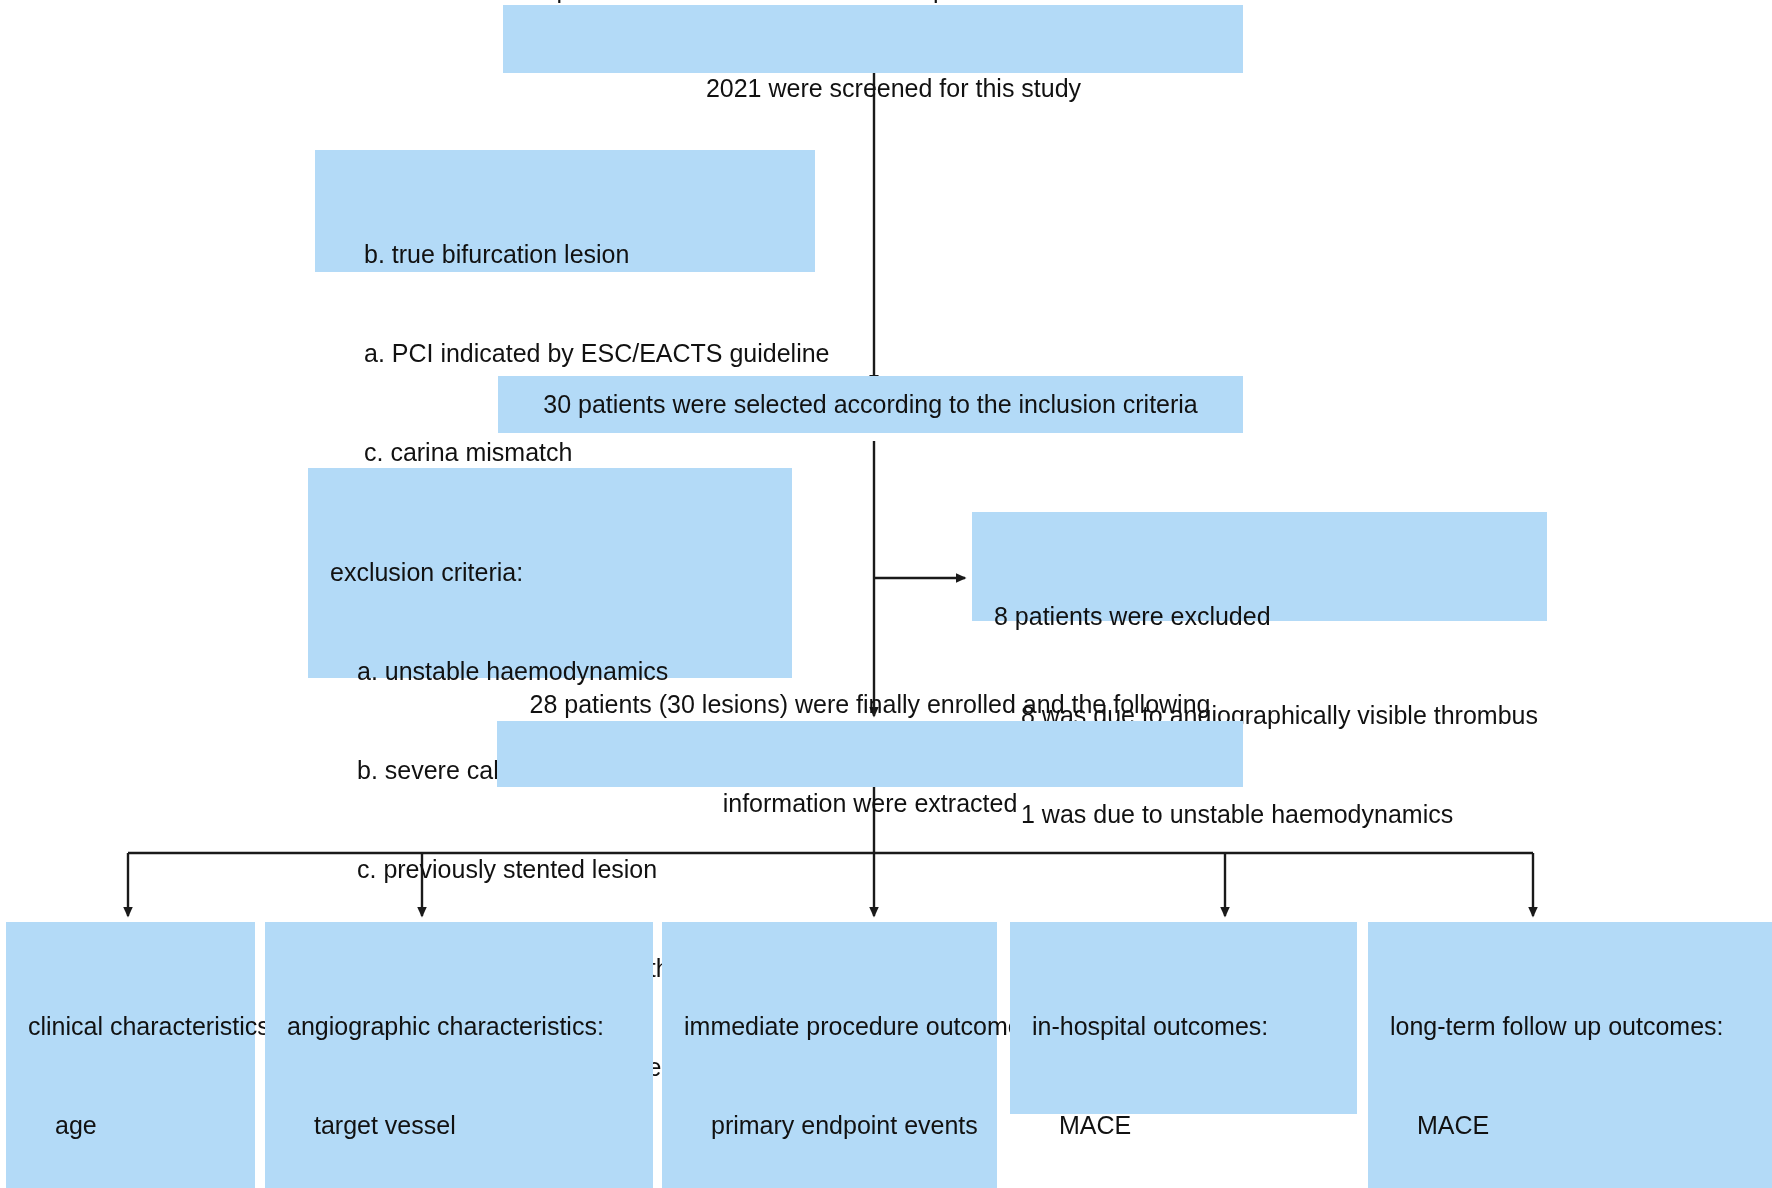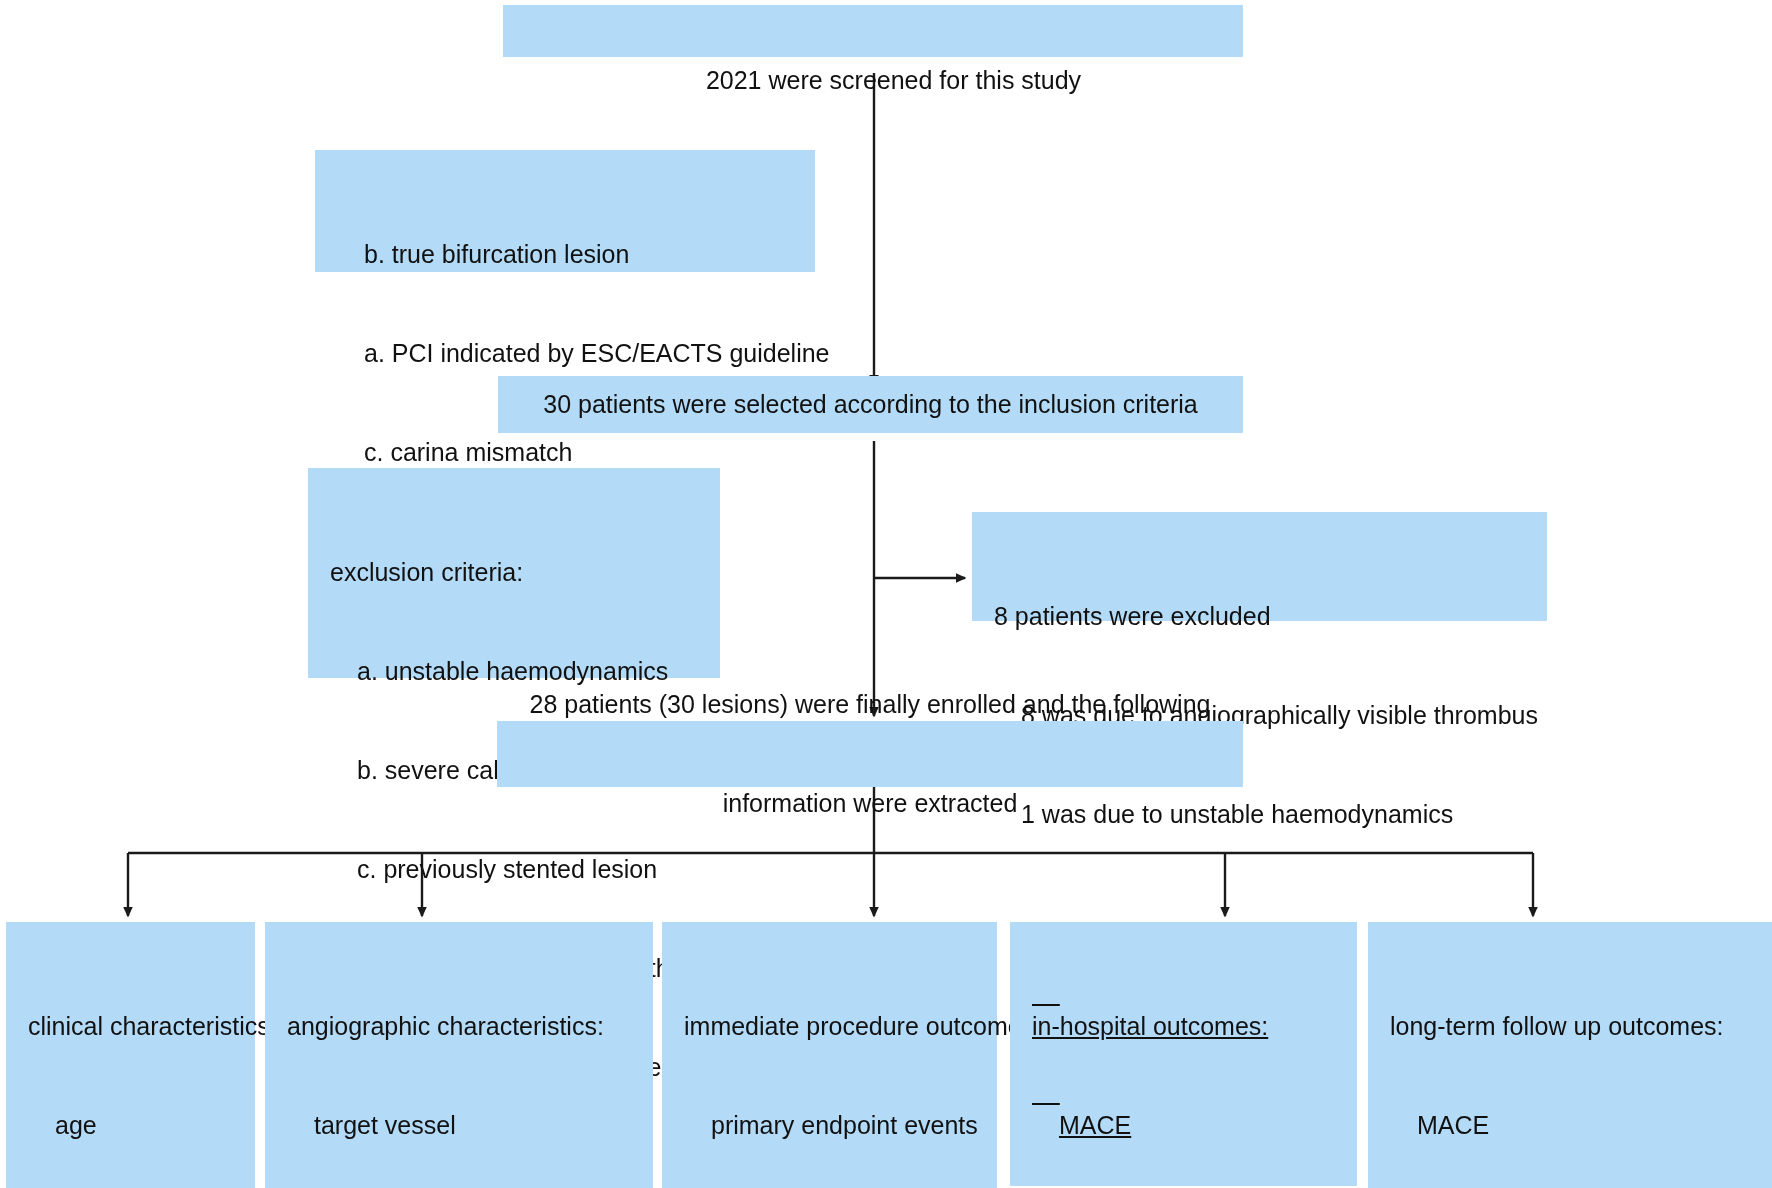--- a/index.html
+++ b/index.html
@@ -66,39 +66,39 @@
     <line x1="874" y1="787" x2="874" y2="853" stroke="#1a1a1a" stroke-width="2.4"></line>
     <line x1="128" y1="853" x2="1533" y2="853" stroke="#1a1a1a" stroke-width="2.4"></line>
 
     <line x1="128" y1="853" x2="128" y2="916" stroke="#1a1a1a" stroke-width="2.4" marker-end="url(#arrowhead)"></line>
     <line x1="422" y1="853" x2="422" y2="916" stroke="#1a1a1a" stroke-width="2.4" marker-end="url(#arrowhead)"></line>
     <line x1="874" y1="853" x2="874" y2="916" stroke="#1a1a1a" stroke-width="2.4" marker-end="url(#arrowhead)"></line>
     <line x1="1225" y1="853" x2="1225" y2="916" stroke="#1a1a1a" stroke-width="2.4" marker-end="url(#arrowhead)"></line>
     <line x1="1533" y1="853" x2="1533" y2="916" stroke="#1a1a1a" stroke-width="2.4" marker-end="url(#arrowhead)"></line>
   </svg>
 
-  <div class="box center" style="left:503px; top:5px; width:740px; height:52px;padding-left:41px;">
+  <div class="box center" style="left:503px; top:5px; width:740px; height:68px;padding-left:41px;">
     <div>
       <span class="ln">patients underwent PCI in our hospital from Dec. 2018 to Jul.</span>
       <span class="ln">2021 were screened for this study</span>
     </div>
   </div>
 
   <div class="box left" style="left:315px; top:150px; width:500px; height:122px;">
     <span class="indent">b. true bifurcation lesion</span>
     <span class="indent">a. PCI indicated by ESC/EACTS guideline</span>
     <span class="indent">c. carina mismatch</span>
     <span class="indent">d. underwent JBPOT</span>
   </div>
 
   <div class="box center" style="left:498px; top:376px; width:745px; height:57px;">
     <span class="ln">30 patients were selected according to the inclusion criteria</span>
   </div>
 
-  <div class="box left" style="left:308px; top:468px; width:412px; height:210px;">
+  <div class="box left" style="left:308px; top:468px; width:484px; height:210px;">
     <span class="ln">exclusion criteria:</span>
     <span class="indent">a. unstable haemodynamics</span>
     <span class="indent">b. severe calcified lesion</span>
     <span class="indent">c. previously stented lesion</span>
     <span class="indent">d. angiographically visible thrombus</span>
     <span class="indent">e. SB reference diameter less than 1.5mm</span>
   </div>
 
   <div class="box left" style="left:972px; top:512px; width:575px; height:109px;">
     <span class="ln">8 patients were excluded</span>
@@ -133,21 +133,21 @@
     
     
   </div>
 
   <div class="box left" style="left:662px; top:922px; width:335px; height:266px;">
     <span class="ln">immediate procedure outcomes:</span>
     <span class="indent">primary endpoint events</span>
     
   </div>
 
-  <div class="box left" style="left:1010px; top:922px; width:347px; height:264px;text-decoration:underline;">
+  <div class="box left" style="left:1010px; top:922px; width:347px; height:192px;">
     <span class="ln">in-hospital outcomes:</span>
     <span class="indent">MACE</span>
     
     
     
   </div>
 
   <div class="box left" style="left:1368px; top:922px; width:404px; height:266px;">
     <span class="ln">long-term follow up outcomes:</span>
     <span class="indent">MACE</span>

